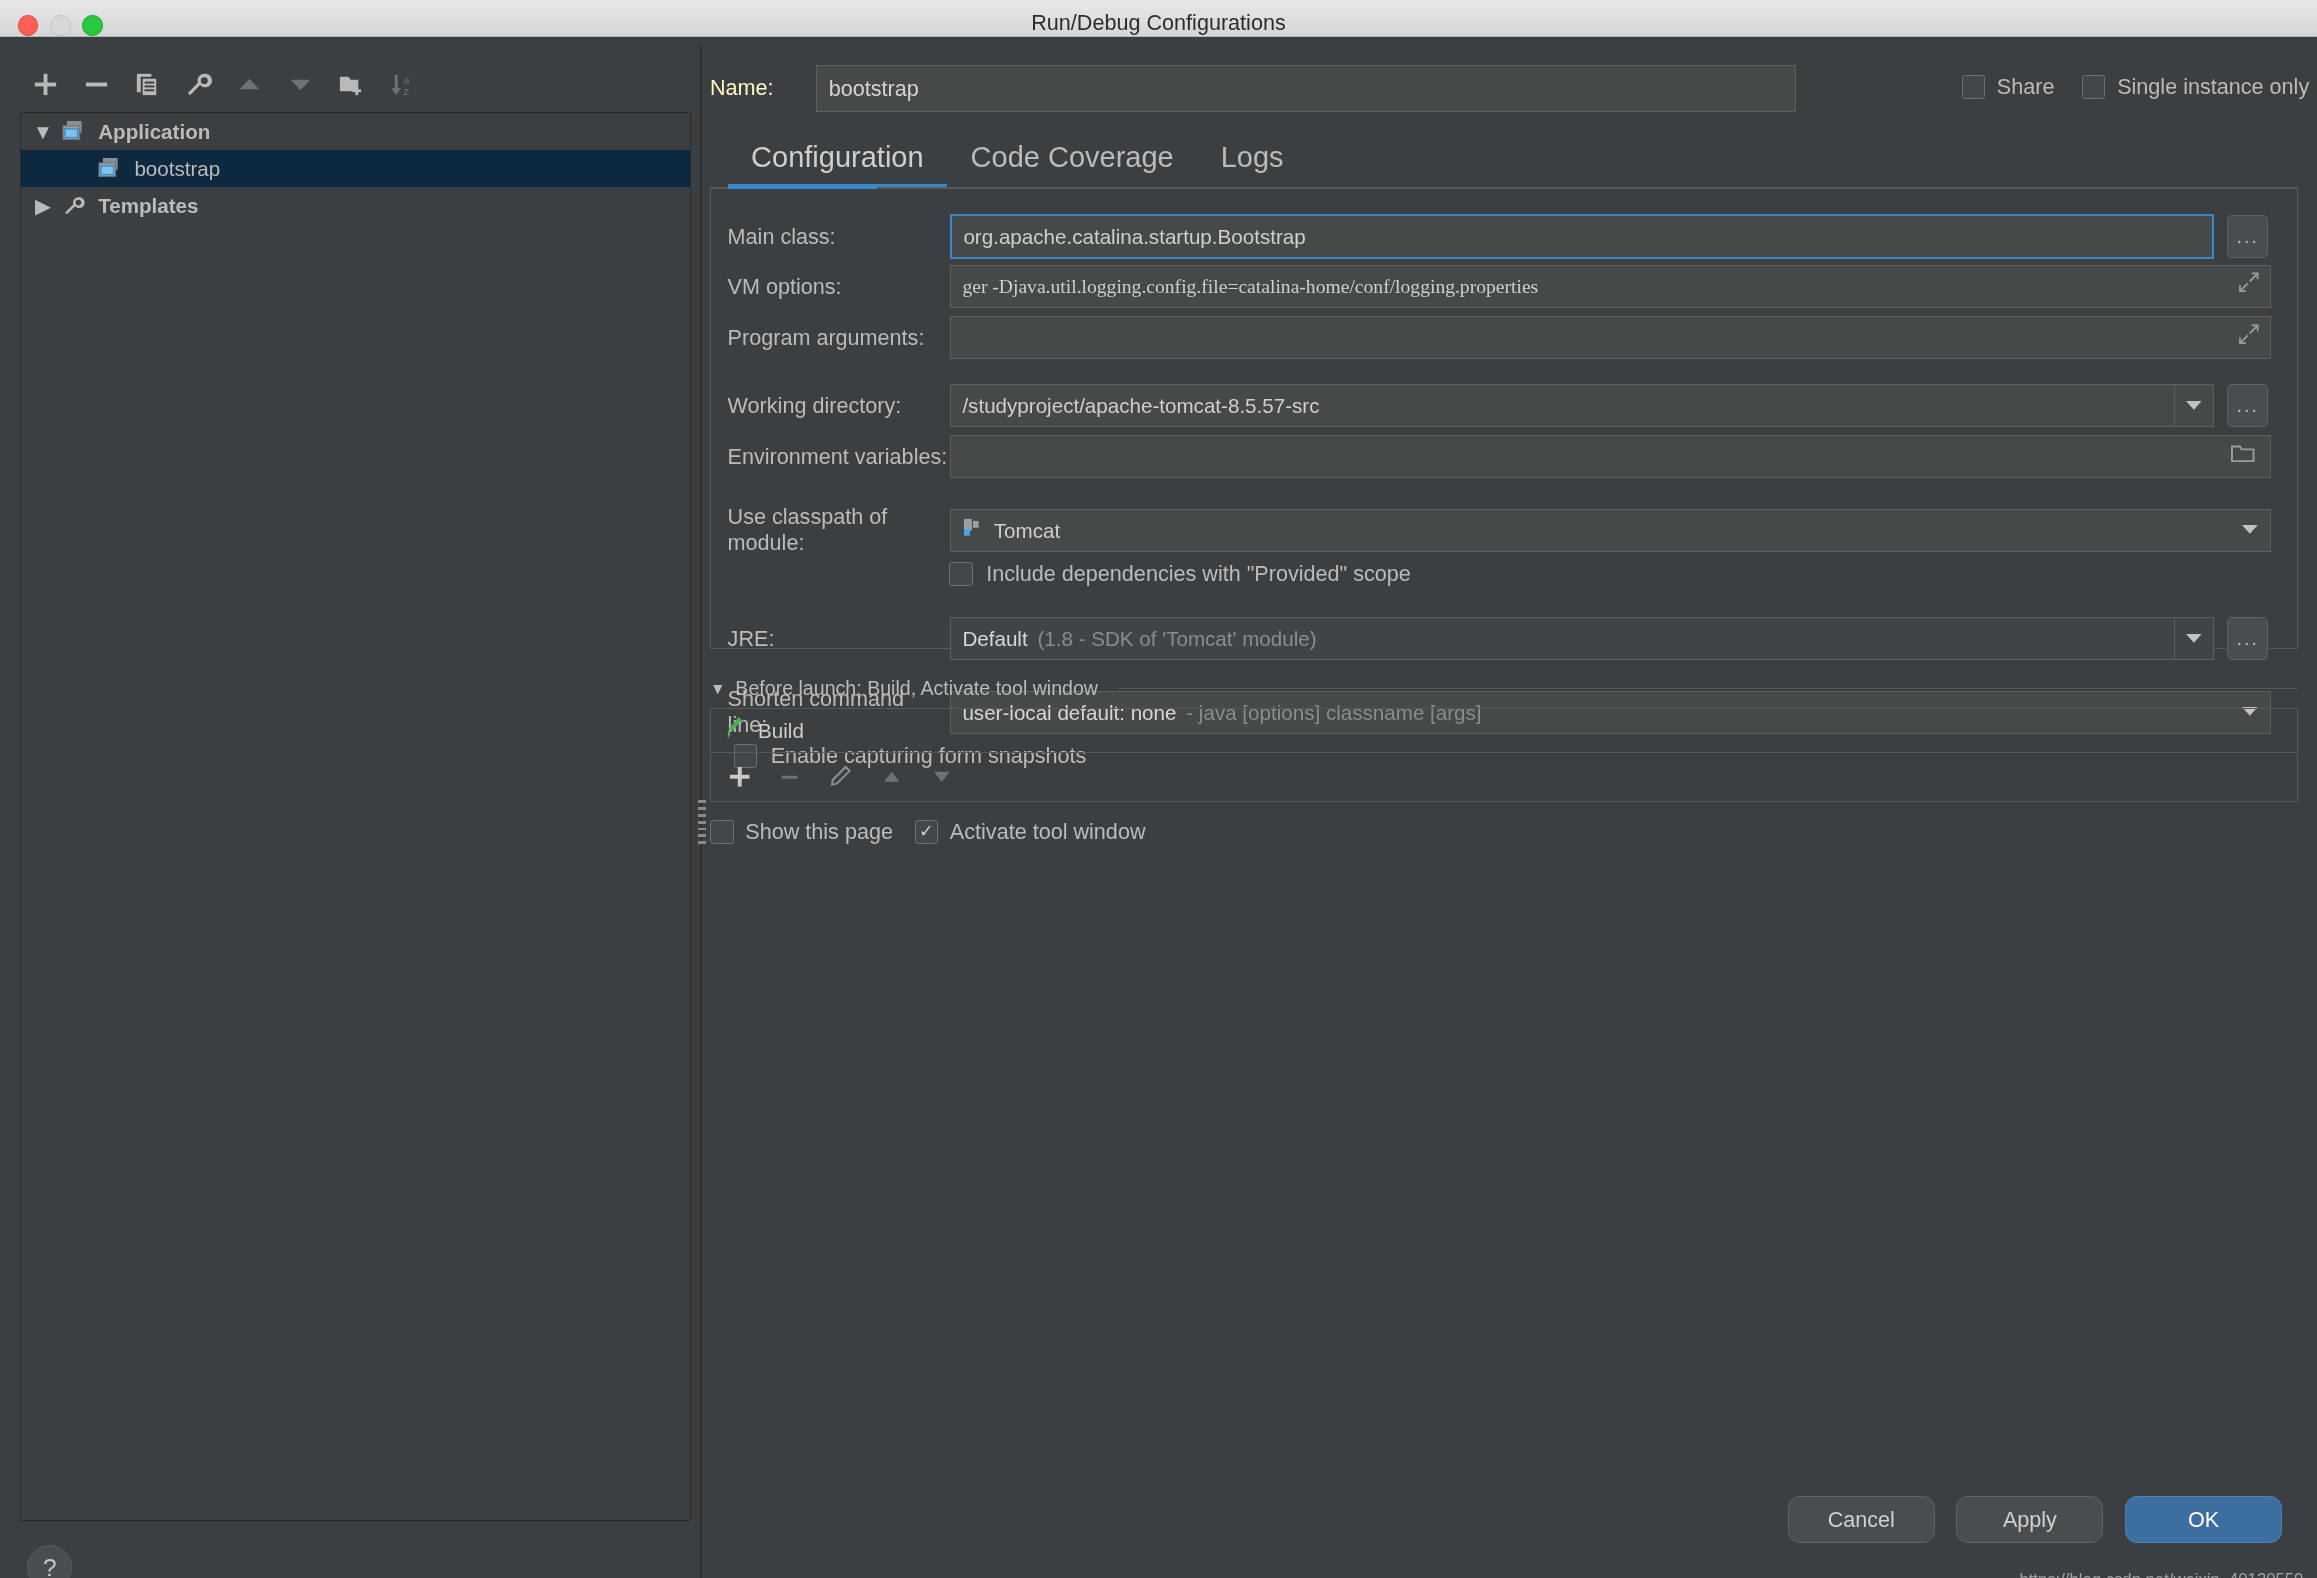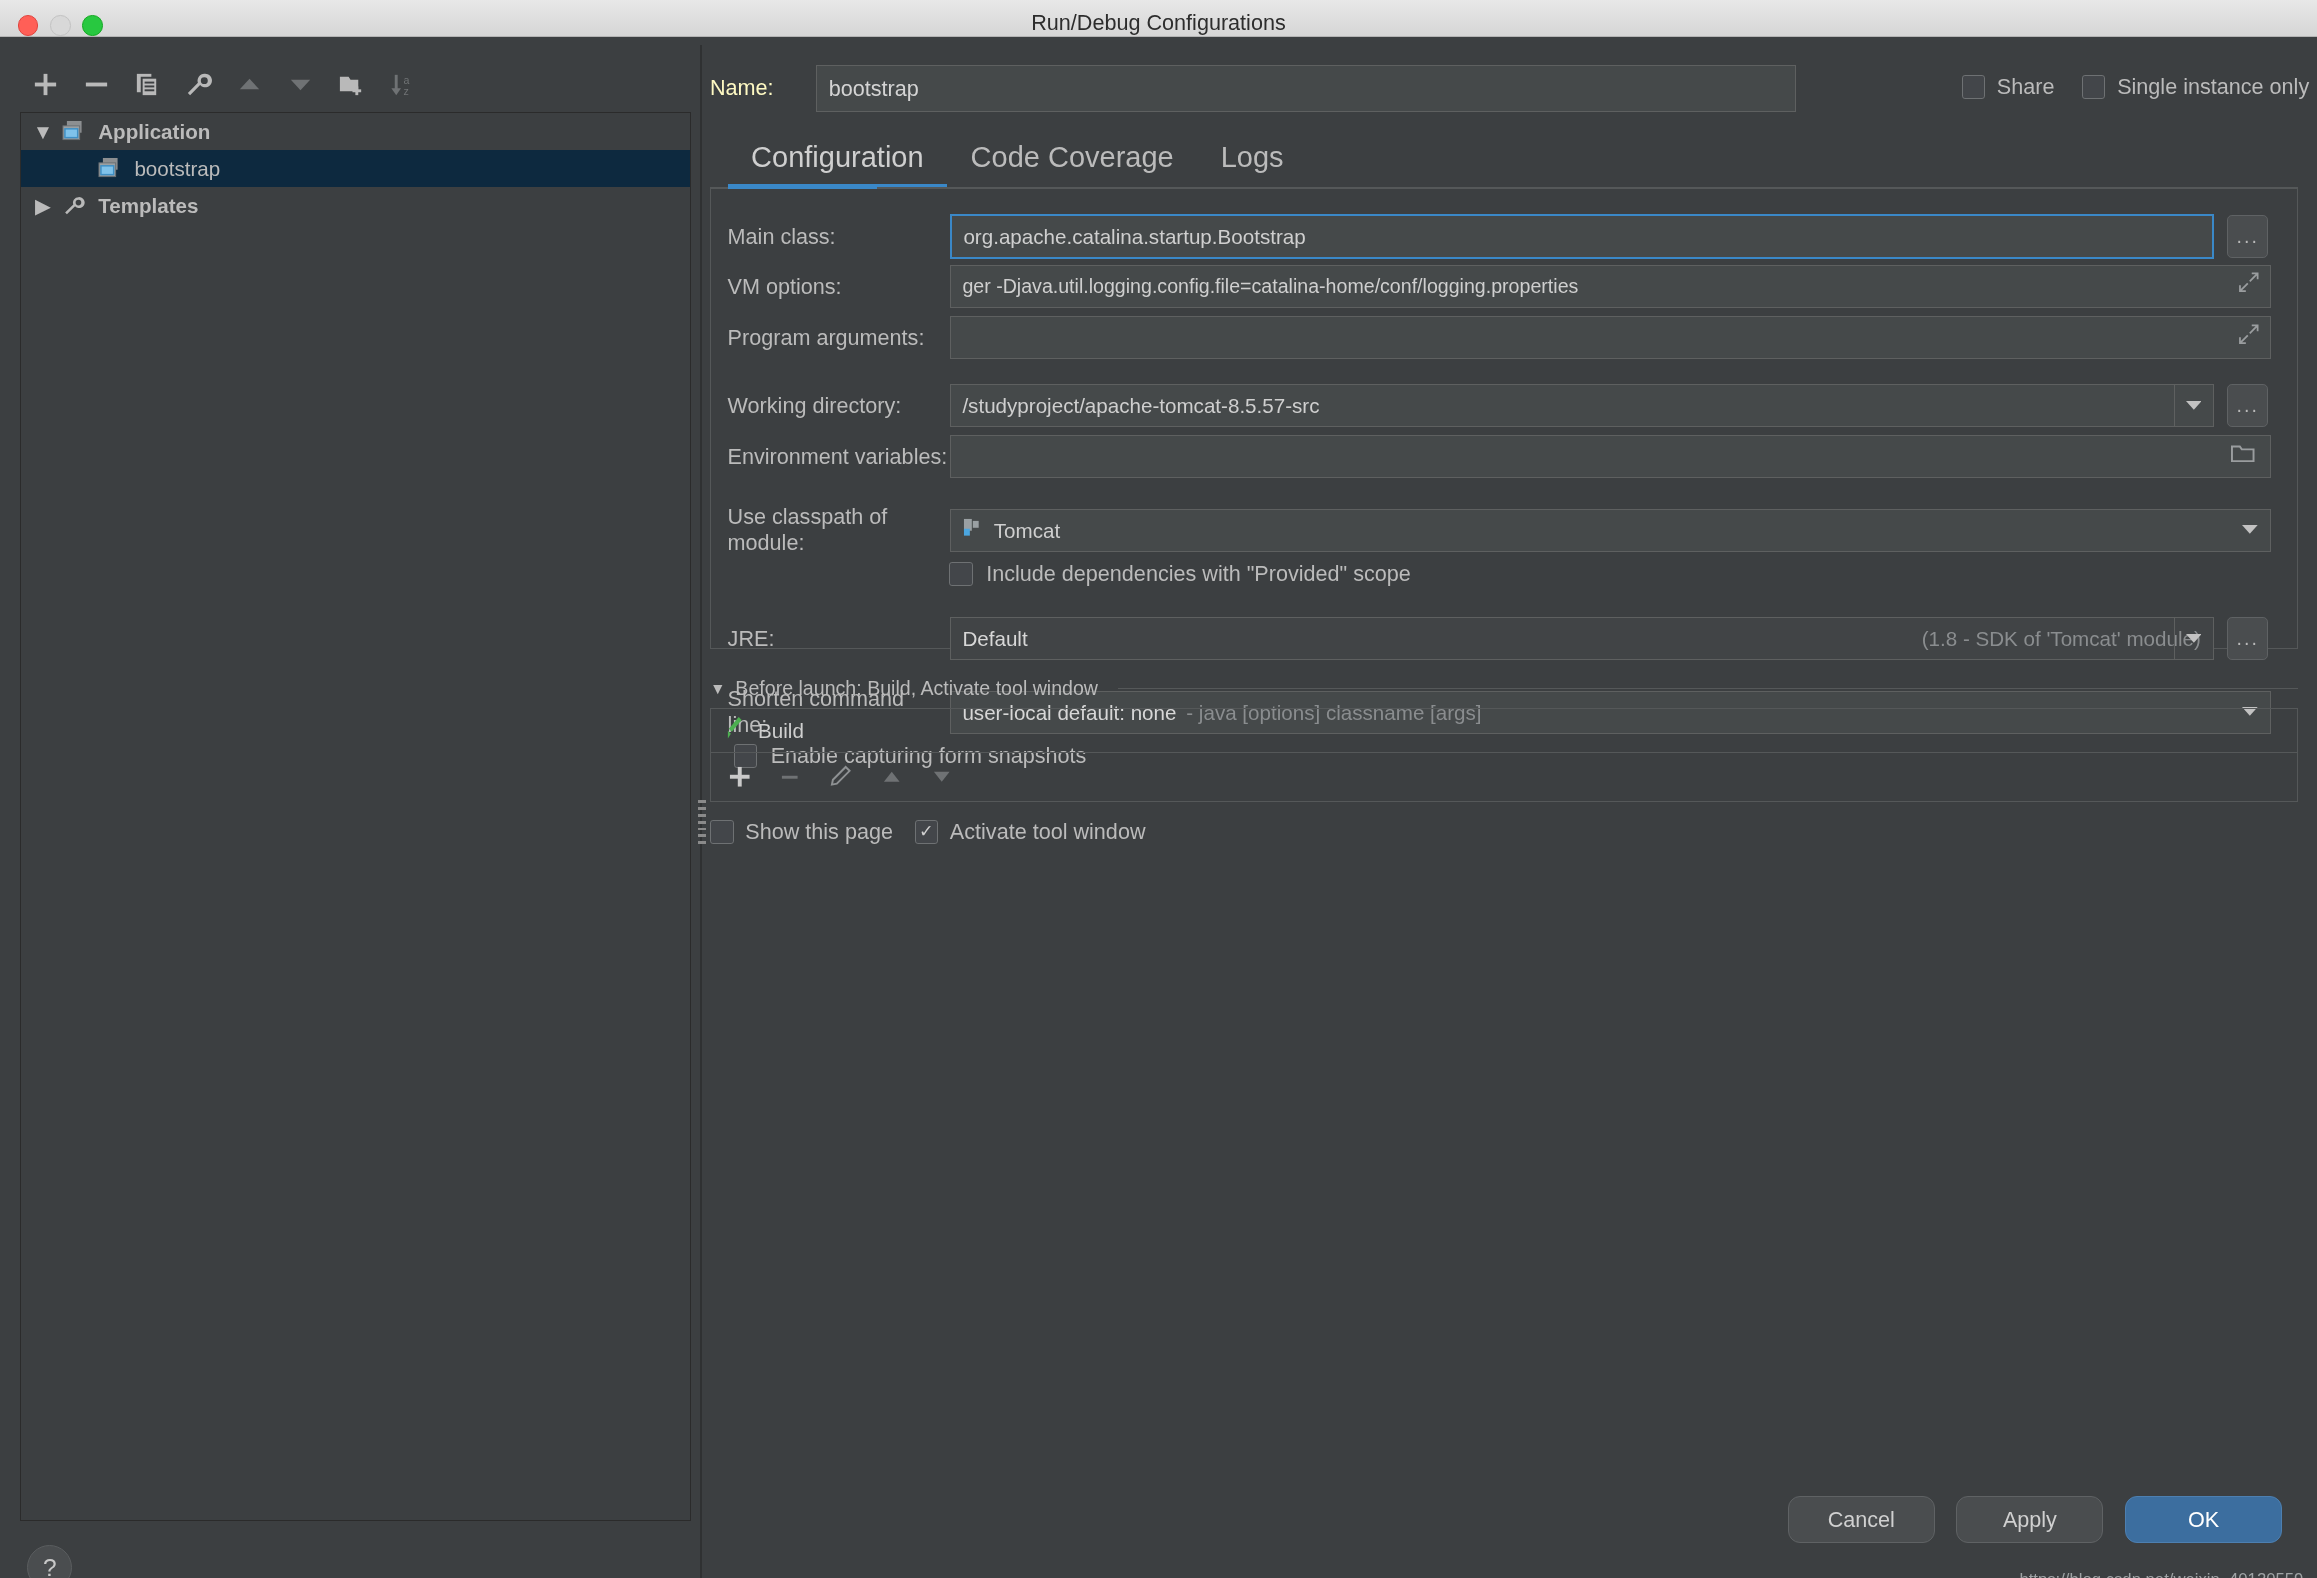--- a/index.html
+++ b/index.html
@@ -101,22 +101,22 @@
   .cfg-toprule .act { position: absolute; left: 17.6px; top: -2px; width: 149px; height: 3.9px; background: #3a88c8; }
 
   .field-row { position: absolute; display: flex; align-items: center; }
   .f-label { font-size: 21.6px; color: #bbbbbb; }
   .f-input {
     background: #45494a; border: 1px solid #5e6060; color: #cfcfcf;
     font-size: 20.6px; height: 43px; line-height: 41px; padding: 0 11.8px;
     display: flex; align-items: center; position: relative;
   }
   .f-input.focused { border: 2px solid #3a88c8; height: 45px; }
-  .f-input.mono { font-family: Liberation Sans, sans-serif; font-size: 19.6px; }
-  .f-input.readonly { background: #414446; justify-content: space-between; }
+  .f-input.mono { font-family: Liberation Serif, serif; font-size: 19.6px; }
+  .f-input.readonly { background: #414446; }
   .dots-btn {
     width: 41px; height: 43px; background: #4a4d4f; border: 1px solid #5f6264; border-radius: 4.9px;
     display: flex; align-items: center; justify-content: center; color: #b9b9b9;
     font-size: 19.6px; letter-spacing: 2px;
   }
   .dd-arrow {
     width: 39px; height: 100%; display: flex; align-items: center; justify-content: center;
     border-left: 1px solid #5e6060; position: absolute; right: 0; top: 0;
   }
   .expand-ico { position: absolute; right: 9.8px; top: 50%; transform: translateY(-50%); }

